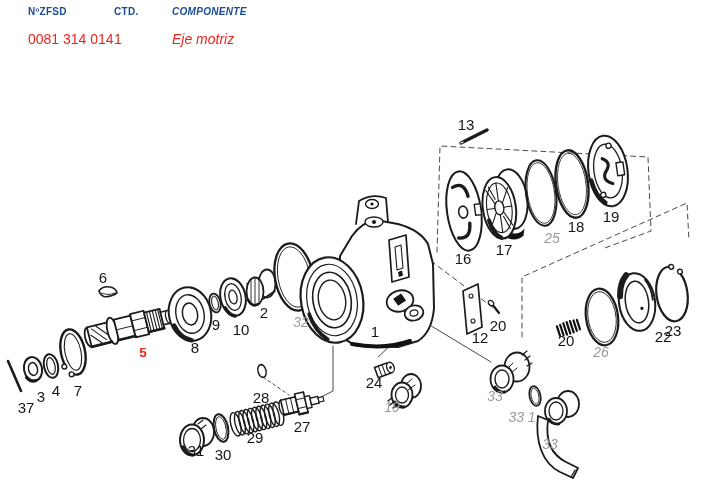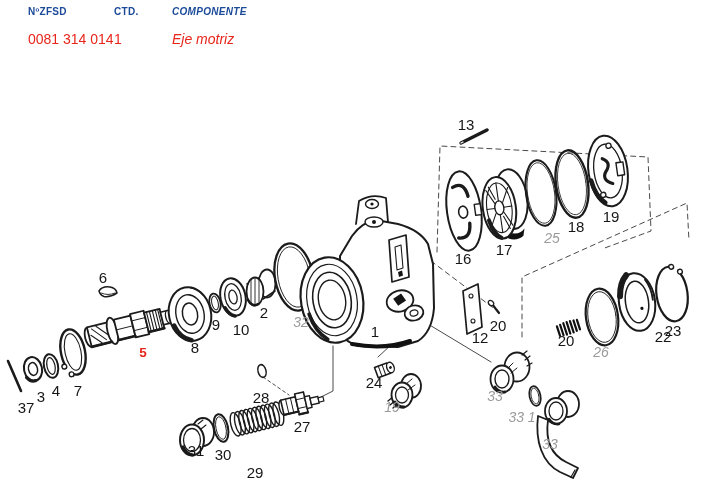--- a/index.html
+++ b/index.html
@@ -359,21 +359,21 @@
         <span class="lbl-normal" style="left: 78px; top: 390px;">7</span>
         <span class="lbl-selected" style="left: 143px; top: 352px;">5</span>
         <span class="lbl-normal" style="left: 103px; top: 277px;">6</span>
         <span class="lbl-normal" style="left: 195px; top: 347px;">8</span>
         <span class="lbl-normal" style="left: 216px; top: 324px;">9</span>
         <span class="lbl-normal" style="left: 241px; top: 329px;">10</span>
         <span class="lbl-normal" style="left: 264px; top: 312px;">2</span>
         <span class="lbl-italic" style="left: 301px; top: 322px;">32</span>
         <span class="lbl-normal" style="left: 261px; top: 354px; margin-top: 43px;">28</span>
         <span class="lbl-normal" style="left: 302px; top: 426px;">27</span>
-        <span class="lbl-normal" style="left: 255px; top: 437px; margin-top: 35px;">29</span>
+        <span class="lbl-normal" style="left: 255px; top: 437px;">29</span>
         <span class="lbl-normal" style="left: 223px; top: 454px;">30</span>
         <span class="lbl-normal" style="left: 196px; top: 450px;">31</span>
         <span class="lbl-normal" style="left: 375px; top: 331px;">1</span>
         <span class="lbl-normal" style="left: 466px; top: 124px;">13</span>
         <span class="lbl-normal" style="left: 463px; top: 258px;">16</span>
         <span class="lbl-normal" style="left: 504px; top: 249px;">17</span>
         <span class="lbl-italic" style="left: 552px; top: 238px;">25</span>
         <span class="lbl-normal" style="left: 576px; top: 226px;">18</span>
         <span class="lbl-normal" style="left: 611px; top: 216px;">19</span>
         <span class="lbl-normal" style="left: 498px; top: 325px;">20</span>

